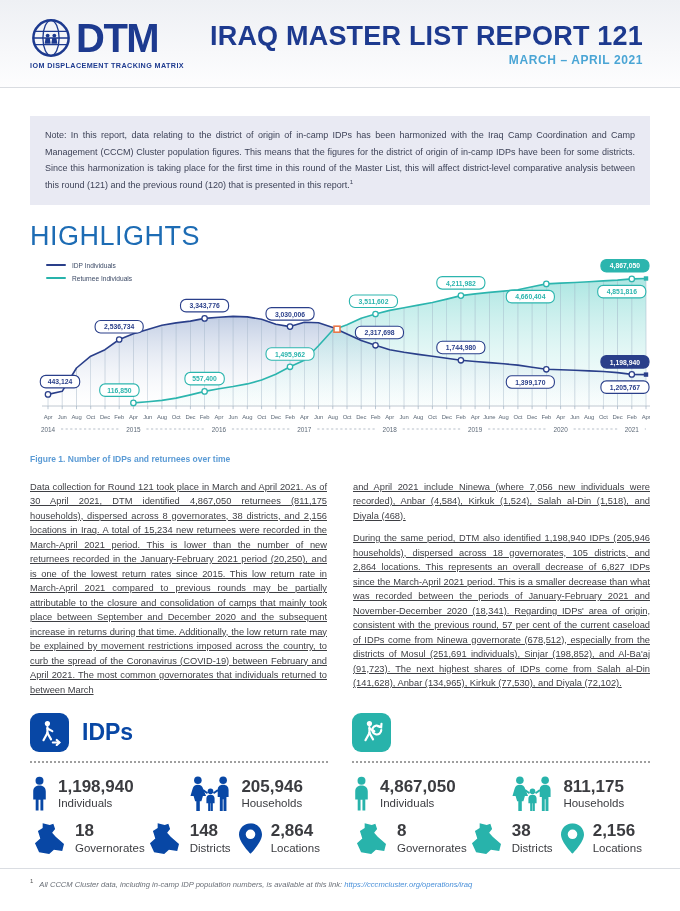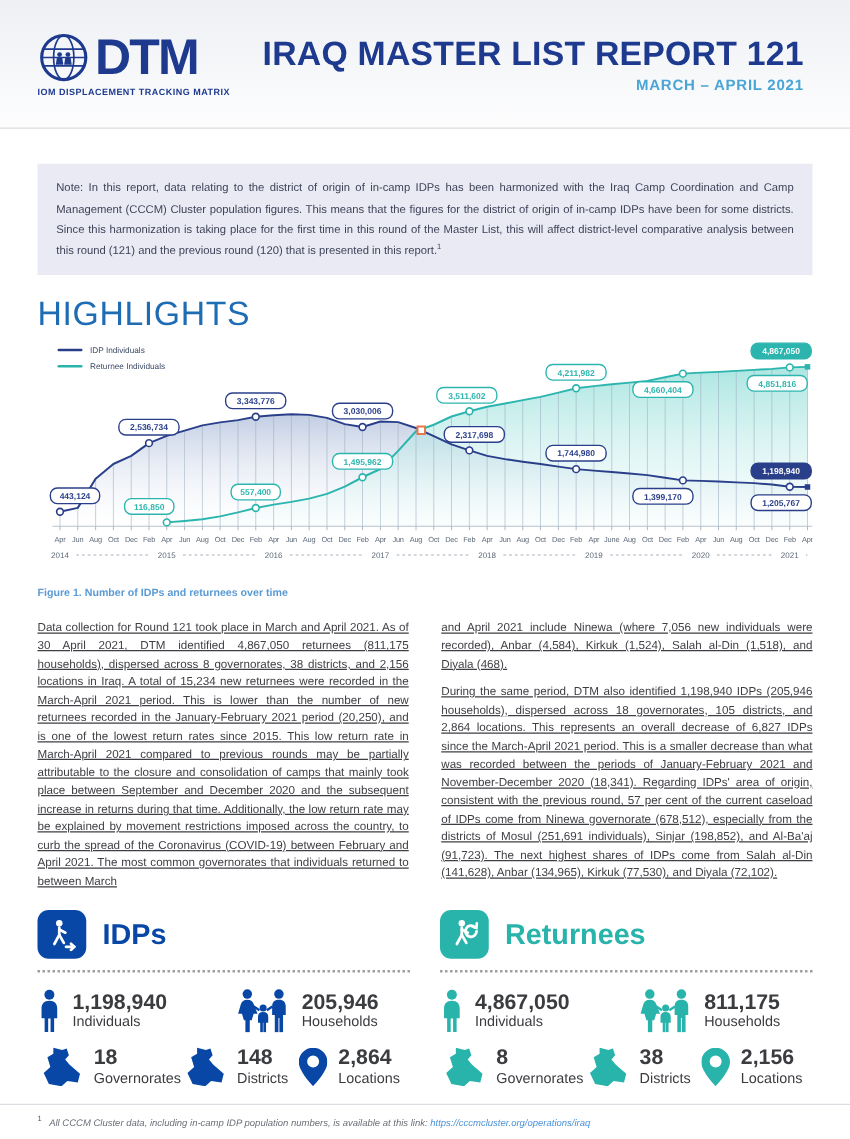--- a/index.html
+++ b/index.html
@@ -3,21 +3,21 @@
 <meta charset="utf-8">
 <style>
   * { margin:0; padding:0; box-sizing:border-box; }
   html,body { width:680px; }
   body {
     width:680px; height:911px; overflow:hidden; background:#ffffff;
     font-family:"Liberation Sans", sans-serif; color:#3f4045; position:relative;
   }
   
   .report-header{
-    height:103px; display:flex; align-items:center; padding:0 30px;
+    height:88px; display:flex; align-items:center; padding:0 30px;
     background:linear-gradient(180deg,#eef0f4 0%,#f7f8fa 60%,#fdfdfe 100%);
     border-bottom:1px solid #d9dce1;
   }
   .logo{ display:flex; flex-direction:column; }
   .logo-top{ display:flex; align-items:center; gap:4px; }
   .logo-globe{ width:42px; height:42px; }
   .wordmark{ font-size:40px; font-weight:800; letter-spacing:-1.5px; color:var(--navy); line-height:1; }
   .tagline{ font-size:7.2px; font-weight:700; letter-spacing:.4px; color:var(--navy); margin-top:2px; }
   .title-block{ margin-left:26px; padding-top:2px; }
   .report-title{ font-size:27px; font-weight:800; color:var(--navy); letter-spacing:.2px; line-height:1.05; }
@@ -452,21 +452,20 @@
           <g stroke="#fff" stroke-width="2.1" stroke-linecap="round" fill="none">
             <path d="M11 7.8v5.6"></path>
               <path d="M11 9.2l4.7 2.5"></path>
             <path d="M11 13.4l-3.8 7"></path>
               <path d="M11 13.4l3.5 6.2"></path>
             <path d="M22.4 10.6a4.3 4.3 0 11-1.3-3.1"></path>
               <path d="M22.6 4.6l-.3 3.4-3.2-1.1"></path>
           </g>
         </svg>
       </div>
-      <div class="panel-title">Returnees</div>
     </div>
     <hr class="dotted-rule">
     <div class="stat-row two">
       <div class="stat-item">
         <svg class="stat-icon" width="19" height="35">
             <use href="#i-person" fill="currentColor"></use>
           </svg>
         <div class="stat-text">
           <div class="stat-value">4,867,050</div>
           <div class="stat-label">Individuals</div>

